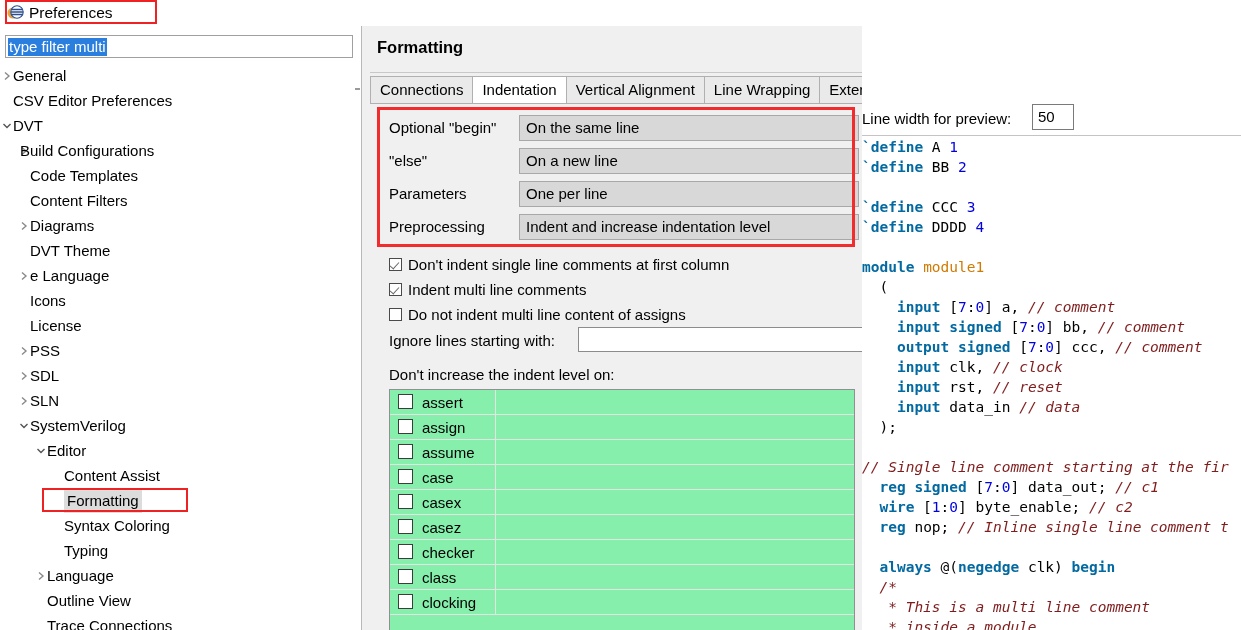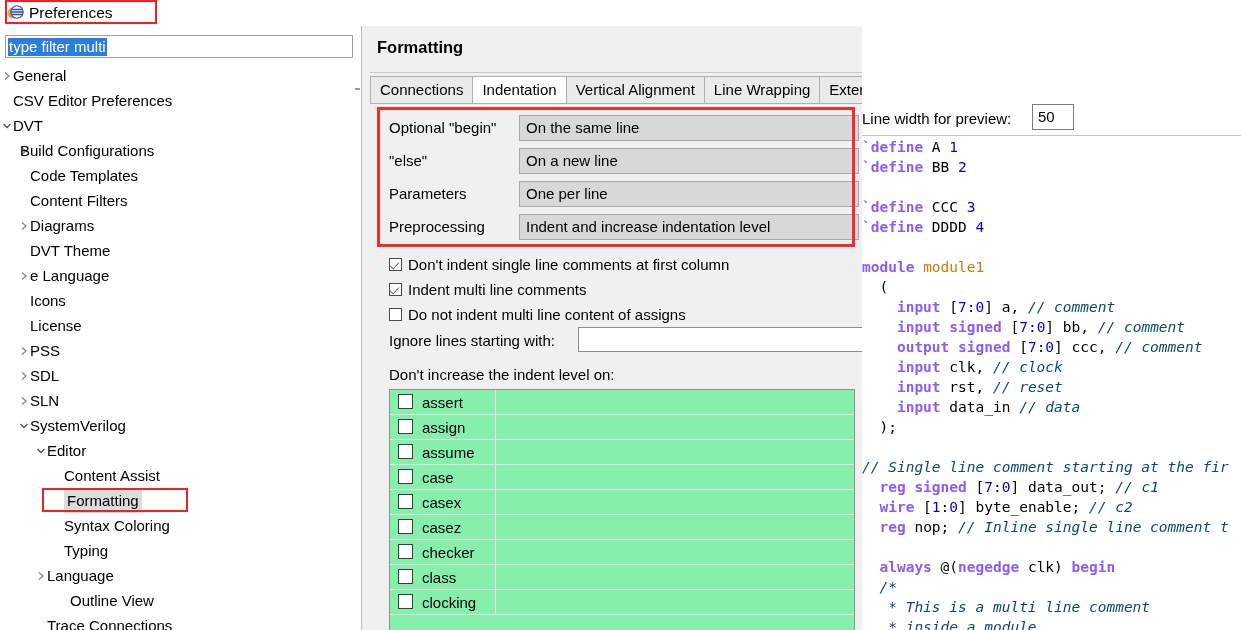--- a/index.html
+++ b/index.html
@@ -215,23 +215,23 @@
     background: #c4c4c4;
   }
   #code {
     position: absolute; left: 0px; top: 111px;
     width: 379px; height: 519px;
     font-family: "DejaVu Sans Mono", monospace;
     font-size: 14.5px; line-height: 20px;
     white-space: pre; overflow: hidden;
   }
   .cl { height: 20px; white-space: pre; }
-  .k  { color: #8b5cf6; font-weight: bold; }   
+  .k  { color: #0369a1; font-weight: bold; }   
   .n  { color: #0000e0; }                       
-  .c  { color: #0c4a6e; font-style: italic; }   
+  .c  { color: #7f1d1d; font-style: italic; }   
   .m  { color: #d07a00; }                       
   .p  { color: #000000; }                       
 </style>
 </head>
 <body>
 
 <div id="root">
 
   <div id="titlebar">
     <span id="title-icon">
@@ -288,21 +288,21 @@
         <div class="tnode"><span class="arrow" style="left: 34px;"><svg width="10" height="8" viewBox="0 0 10 8">
               <path d="M1.5 2 L5 5.5 L8.5 2" fill="none" stroke="#555" stroke-width="1.4"></path>
             </svg></span><span class="sel-wrap" style="margin-left: 47px;"><span class="tlabel">Editor</span></span></div>
         <div class="tnode"><span class="sel-wrap" style="margin-left: 64px;"><span class="tlabel">Content Assist</span></span></div>
         <div class="tnode" style="position: relative;"><span class="sel-wrap" style="margin-left: 64px;"><span class="tlabel selected-bg">Formatting</span></span><div id="formatting-redbox" style="left: 42px;"></div></div>
         <div class="tnode"><span class="sel-wrap" style="margin-left: 64px;"><span class="tlabel">Syntax Coloring</span></span></div>
         <div class="tnode"><span class="sel-wrap" style="margin-left: 64px;"><span class="tlabel">Typing</span></span></div>
         <div class="tnode"><span class="arrow" style="left: 34px;"><svg width="8" height="10" viewBox="0 0 8 10">
               <path d="M2 1.5 L6 5 L2 8.5" fill="none" stroke="#8a8a8a" stroke-width="1.4"></path>
             </svg></span><span class="sel-wrap" style="margin-left: 47px;"><span class="tlabel">Language</span></span></div>
-        <div class="tnode"><span class="sel-wrap" style="margin-left: 70px; text-decoration: underline;"><span class="tlabel">Outline View</span></span></div>
+        <div class="tnode"><span class="sel-wrap" style="margin-left: 47px; text-decoration: underline;"><span class="tlabel">Outline View</span></span></div>
         <div class="tnode"><span class="sel-wrap" style="margin-left: 47px;"><span class="tlabel">Trace Connections</span></span></div>
       </div>
     <div id="left-scroll-mark"></div>
   </div>
   <div class="divider-v"></div>
 
   <div id="rightpanel">
     <div id="page-title">Formatting</div>
     <div id="title-rule"></div>
     <div id="tabbar"><span class="tab">Connections</span><span class="tab active">Indentation</span><span class="tab">Vertical Alignment</span><span class="tab">Line Wrapping</span><span class="tab">External</span></div>

